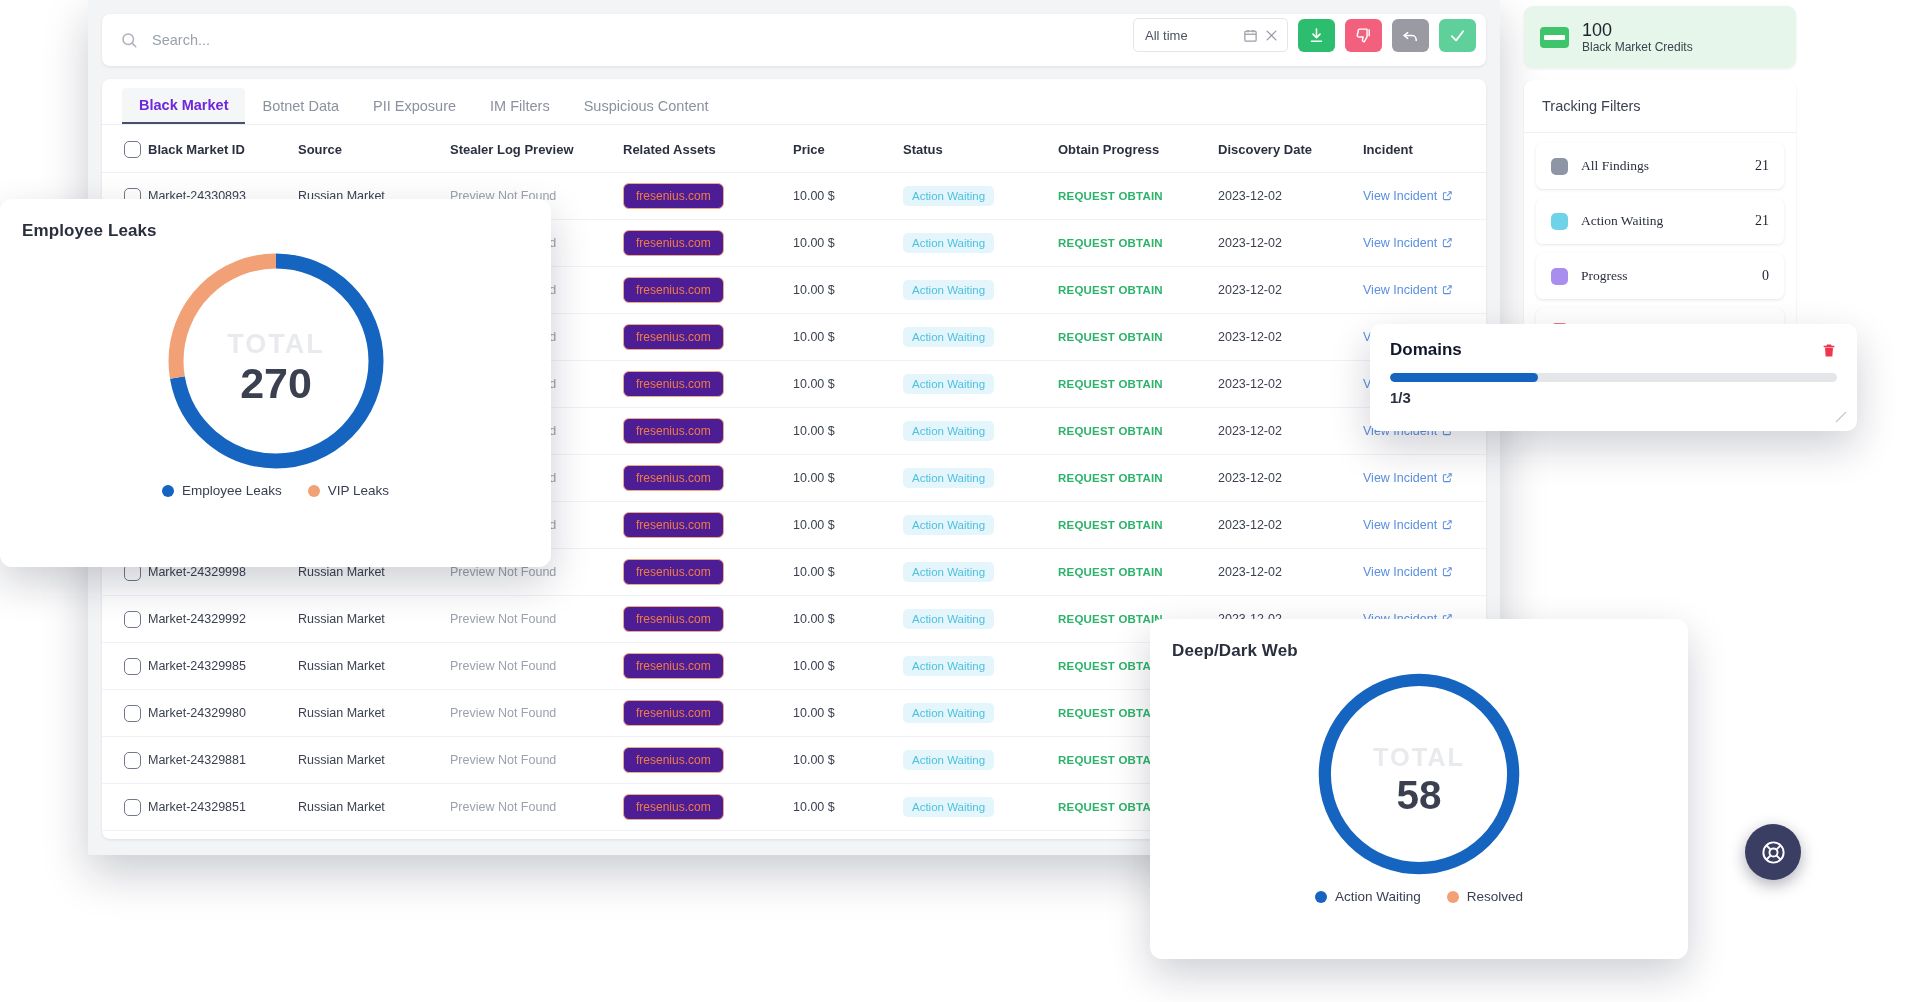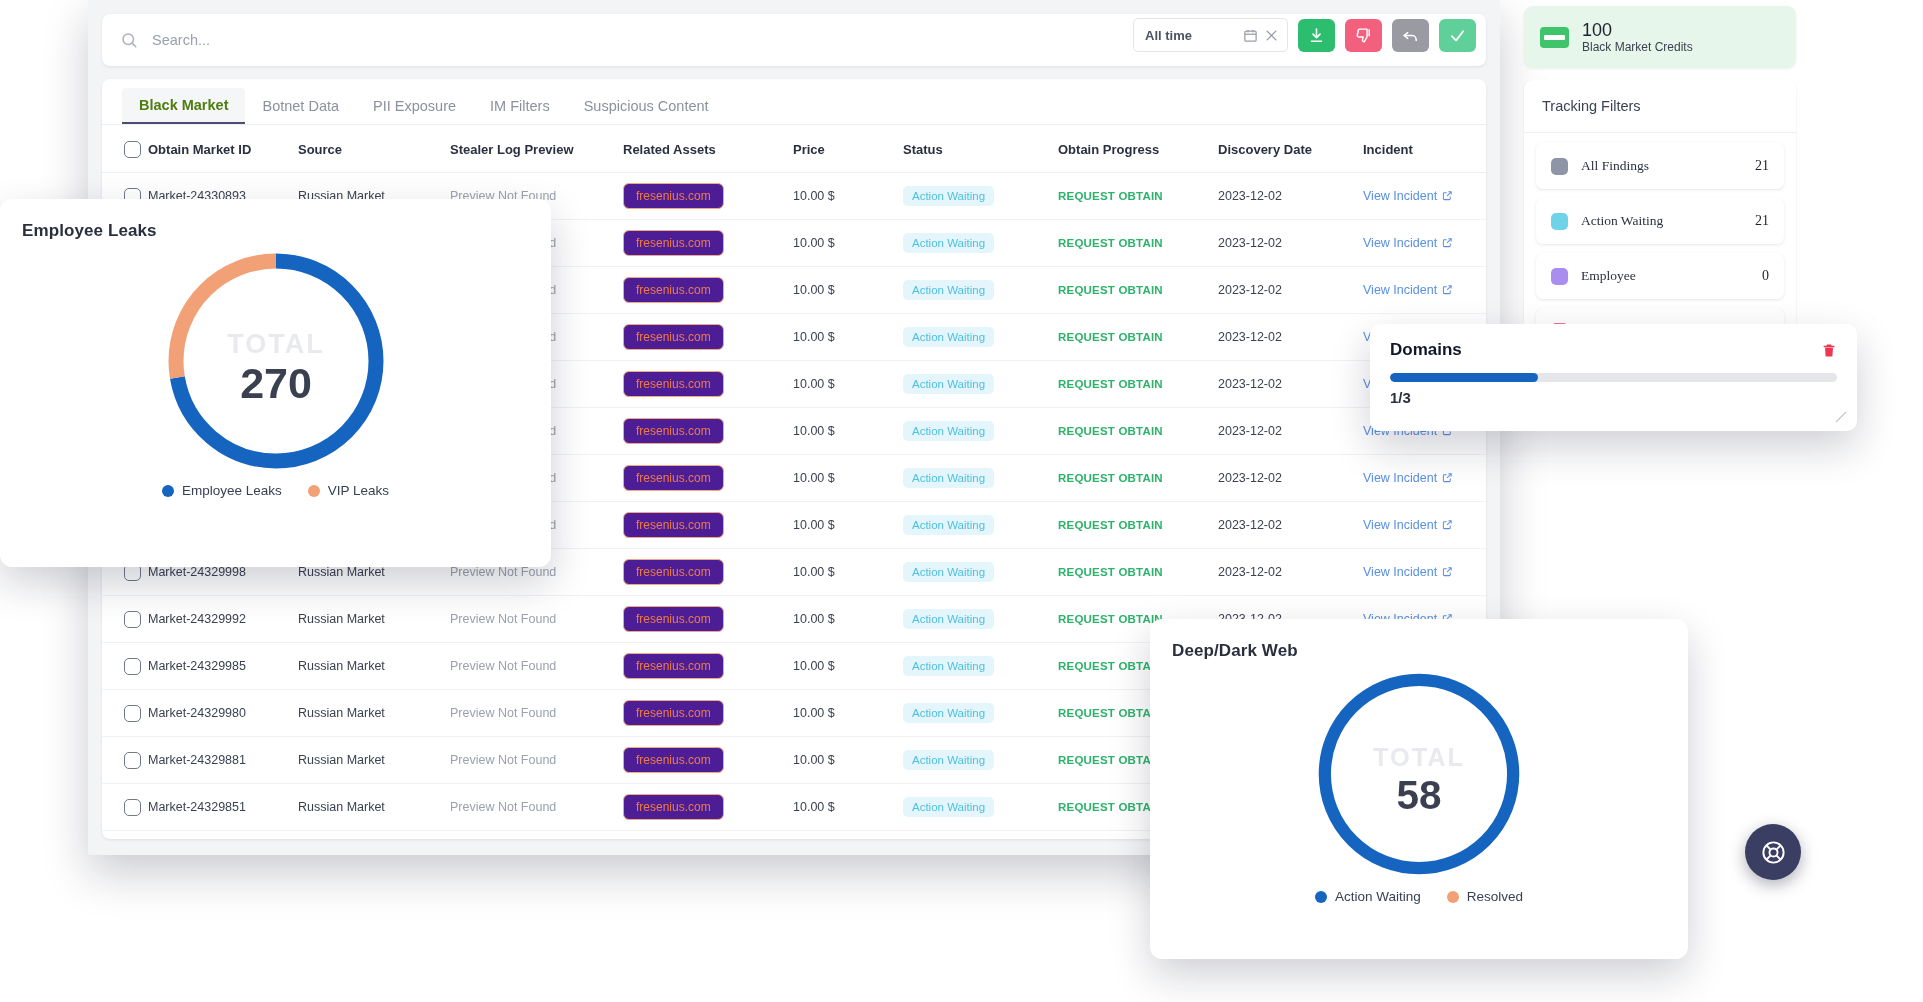--- a/index.html
+++ b/index.html
@@ -29,21 +29,21 @@
     background:#fff; border-radius:8px;
     box-shadow: 0 1px 3px rgba(16,24,40,.09);
     display:flex; align-items:center;
   }
   .search-icon { margin-left:18px; width:18px; height:18px; flex:0 0 auto; opacity:.55; }
   .search-text { margin-left:14px; font-size:14.5px; color:#9aa0ac; }
 
   
   .toolbar-right {
     position:absolute; right: 14px; top: 18px;
-    display:flex; align-items:center; gap:10px;font-weight:bold;
+    display:flex; align-items:center; gap:10px;
   }
   .date-field {
     width:155px; height:34px; background:#fff;
     border:1px solid #e2e5ea; border-radius:5px;
     display:flex; align-items:center; padding:0 8px 0 11px; gap:6px;
   }
   .date-field .dv { font-size:13px; color:#4b5260; flex:1; }
   .mini-ic { width:15px; height:15px; opacity:.62; flex:0 0 auto; }
   .abtn {
     width:37px; height:33px; border-radius:6px; border:none;
@@ -58,21 +58,21 @@
     background:#fff; border-radius:8px;
     box-shadow:0 1px 3px rgba(16,24,40,.09);
     overflow:hidden;
   }
   .tabs { display:flex; align-items:flex-end; height:46px; padding-left:20px; border-bottom:1px solid #eceef2; }
   .tab {
     font-size:14.5px; color:#8b919e; padding:0 17px; height:36px;
     display:flex; align-items:center; cursor:pointer; white-space:nowrap;
   }
   .tab.active {
-    color:#4d7c0f; font-weight:bold; background:#f5f6f8;
+    color:#6d28d9; font-weight:bold; background:#f5f6f8;
     border-bottom:2.5px solid #4a4f72; border-radius:4px 4px 0 0;
   }
 
   
   table { width:100%; border-collapse:collapse; table-layout:fixed; }
   th {
     font-size:13px; color:#2b3040; font-weight:bold; text-align:left;
     padding:16px 0 14px 0; border-bottom:1px solid #edeff3; white-space:nowrap;
   }
   td {
@@ -189,21 +189,21 @@
         <div class="tab">IM Filters</div>
         <div class="tab">Suspicious Content</div>
       </div>
 
       <table>
         <thead>
           <tr>
             <th class="c-chk">
               <span class="cbox"></span>
             </th>
-            <th class="c-id">Obtain Market ID</th>
+            <th class="c-id">Black Market ID</th>
             <th class="c-src">Source</th>
             <th class="c-prev">Stealer Log Preview</th>
             <th class="c-ra">Related Assets</th>
             <th class="c-price">Price</th>
             <th class="c-status">Status</th>
             <th class="c-prog">Obtain Progress</th>
             <th class="c-date">Discovery Date</th>
             <th class="c-inc">Incident</th>
             <th class="c-act">Actions</th>
           </tr>
@@ -702,21 +702,21 @@
             <span class="ff-lbl">All Findings</span>
             <span class="ff-cnt">21</span>
           </div>
           <div class="ff-row">
             <span class="ff-dot" style="background:#6ed3e8"></span>
             <span class="ff-lbl">Action Waiting</span>
             <span class="ff-cnt">21</span>
           </div>
           <div class="ff-row">
             <span class="ff-dot" style="background:#a98ef0"></span>
-            <span class="ff-lbl">Employee</span>
+            <span class="ff-lbl">Progress</span>
             <span class="ff-cnt">0</span>
           </div>
           <div class="ff-row">
             <span class="ff-dot" style="background:#ef6e86"></span>
             <span class="ff-lbl">False Positive</span>
             <span class="ff-cnt">0</span>
           </div>
           <div class="ff-row">
             <span class="ff-dot" style="background:#f4817f"></span>
             <span class="ff-lbl">Declined &amp; Tracking</span>

